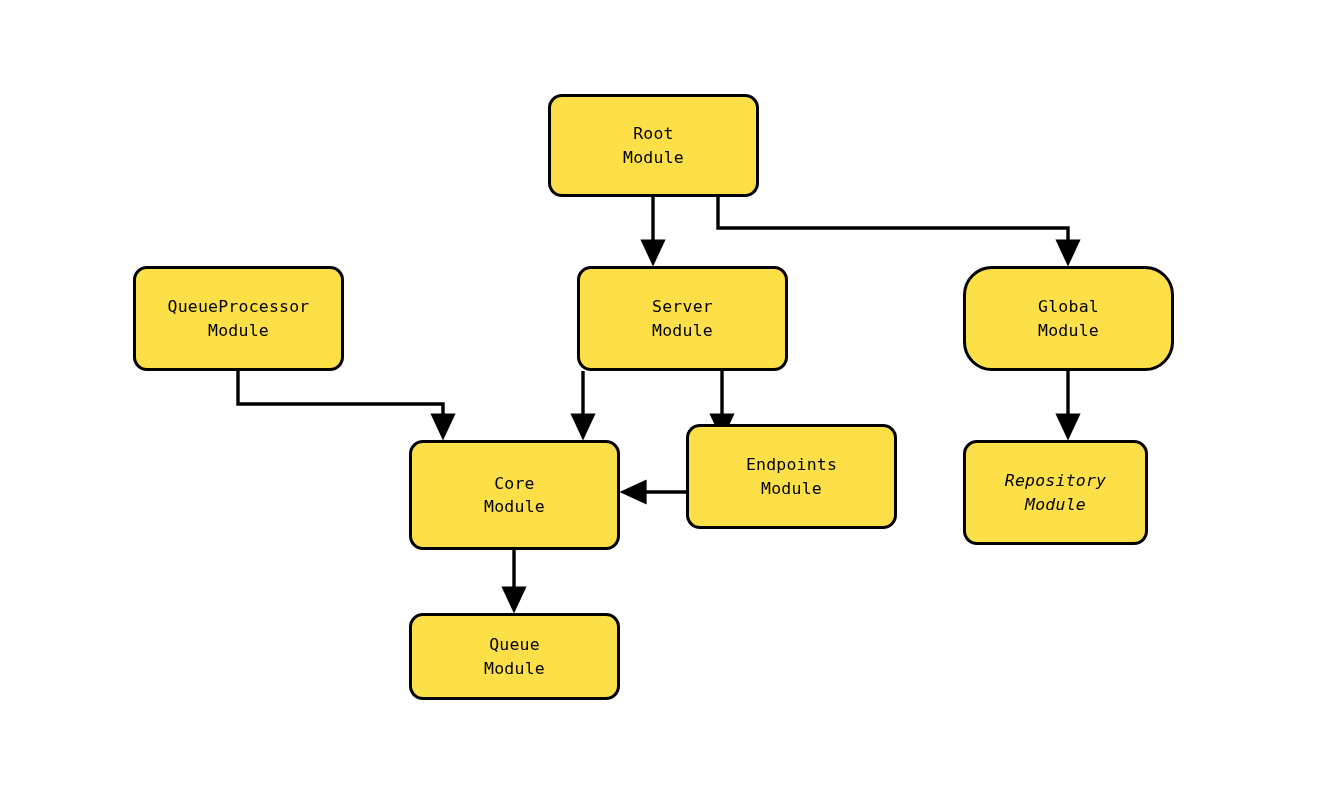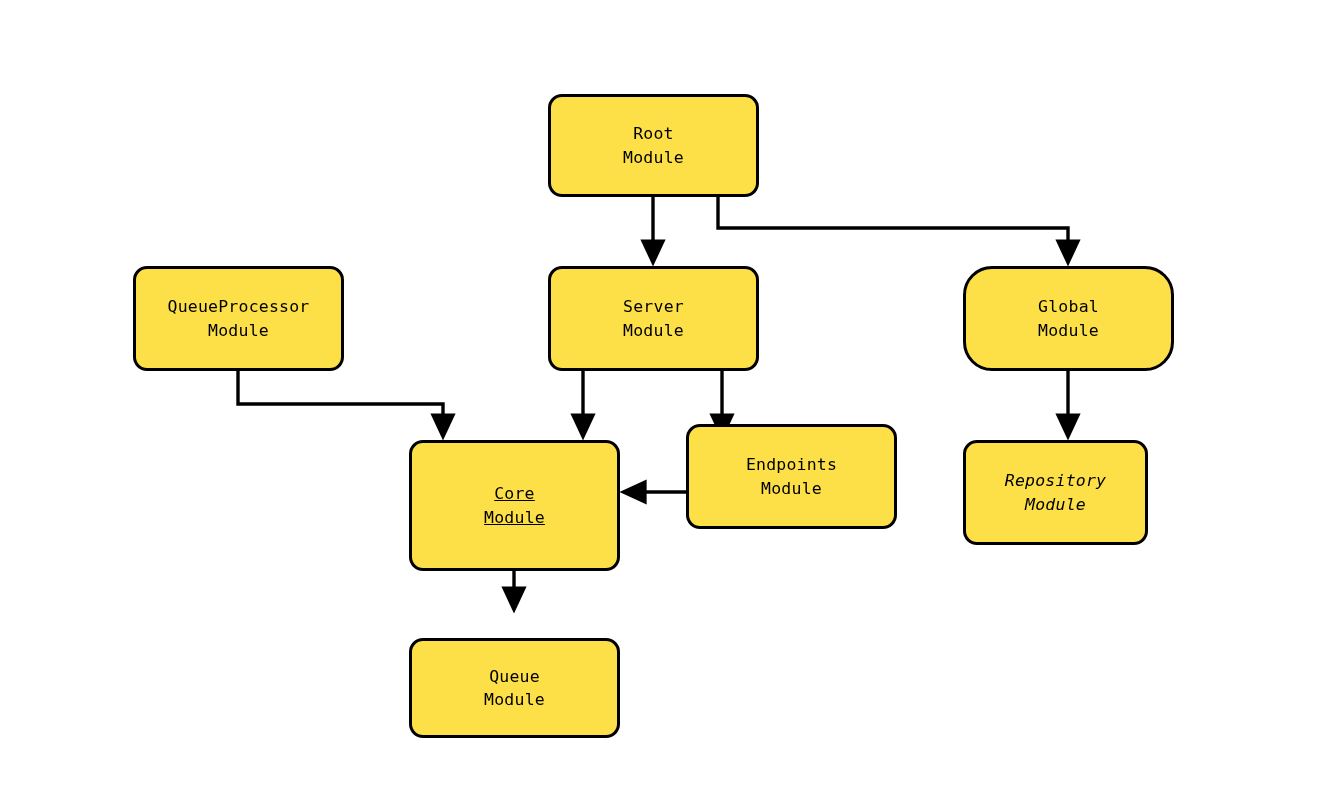--- a/index.html
+++ b/index.html
@@ -72,43 +72,43 @@
   <div class="node" style="left:548px;top:94px;width:211px;height:103px;">
     <span class="node-label">Root
 Module</span>
   </div>
 
   <div class="node" style="left:133px;top:266px;width:211px;height:105px;">
     <span class="node-label">QueueProcessor
 Module</span>
   </div>
 
-  <div class="node" style="left:548px;top:266px;width:211px;height:105px;">
+  <div class="node" style="left:577px;top:266px;width:211px;height:105px;">
     <span class="node-label">Server
 Module</span>
   </div>
 
   <div class="node" style="left:963px;top:266px;width:211px;height:105px;border-radius:29px;">
     <span class="node-label">Global
 Module</span>
   </div>
 
-  <div class="node" style="left:409px;top:440px;width:211px;height:131px;text-decoration:underline;">
+  <div class="node" style="left:409px;top:440px;width:211px;height:110px;">
     <span class="node-label">Core
 Module</span>
   </div>
 
   <div class="node" style="left:686px;top:424px;width:211px;height:105px;">
     <span class="node-label">Endpoints
 Module</span>
   </div>
 
   <div class="node" style="left:963px;top:440px;width:185px;height:105px;font-style:italic;">
     <span class="node-label">Repository
 Module</span>
   </div>
 
-  <div class="node" style="left:409px;top:638px;width:211px;height:100px;">
+  <div class="node" style="left:409px;top:613px;width:211px;height:87px;">
     <span class="node-label">Queue
 Module</span>
   </div>
 
 </div>
 
 </body></html>

